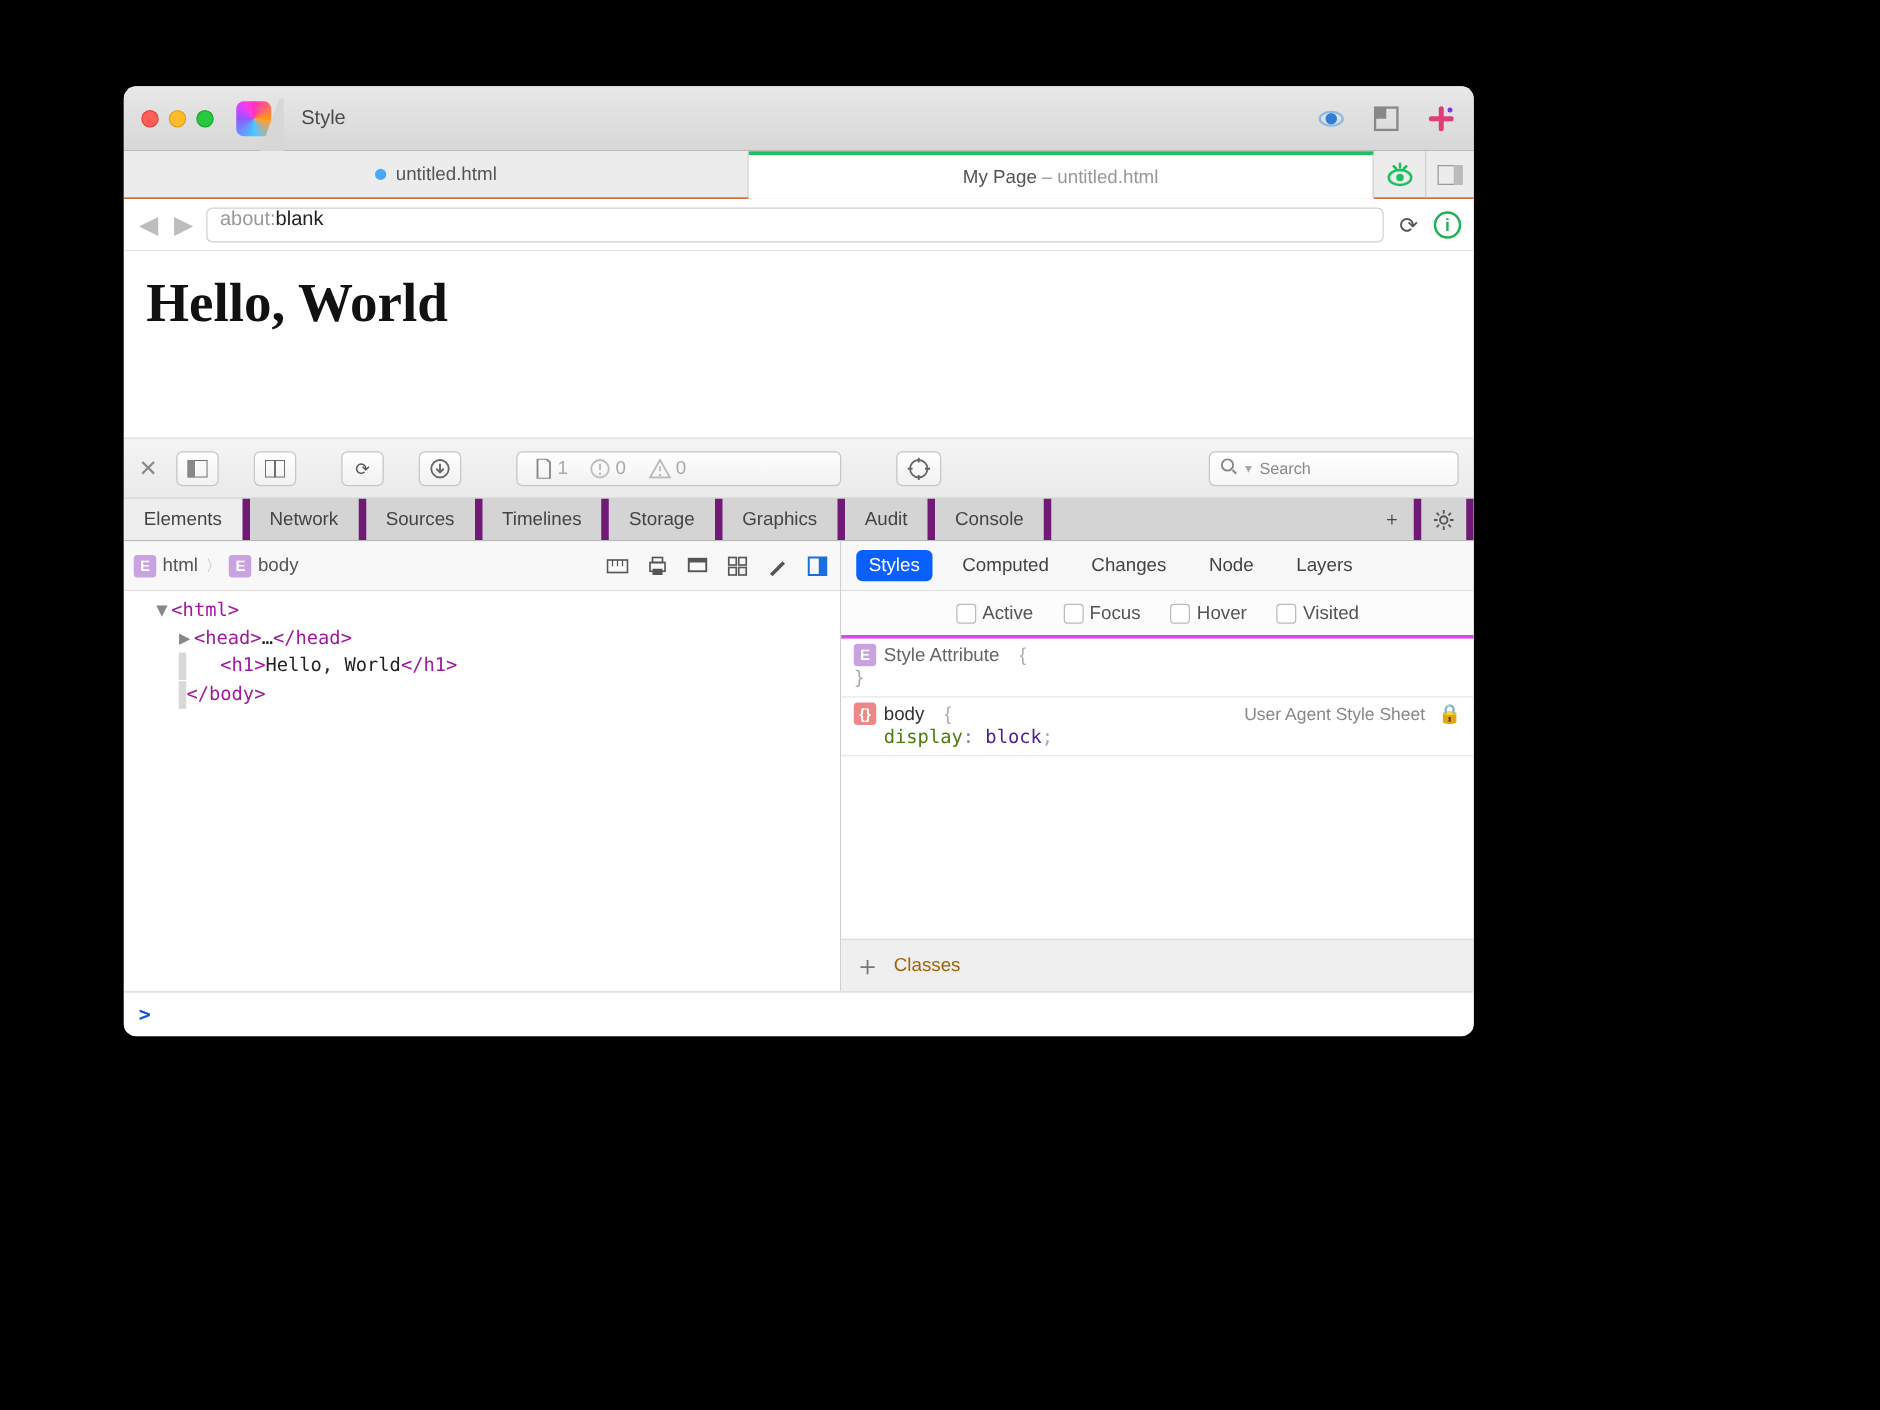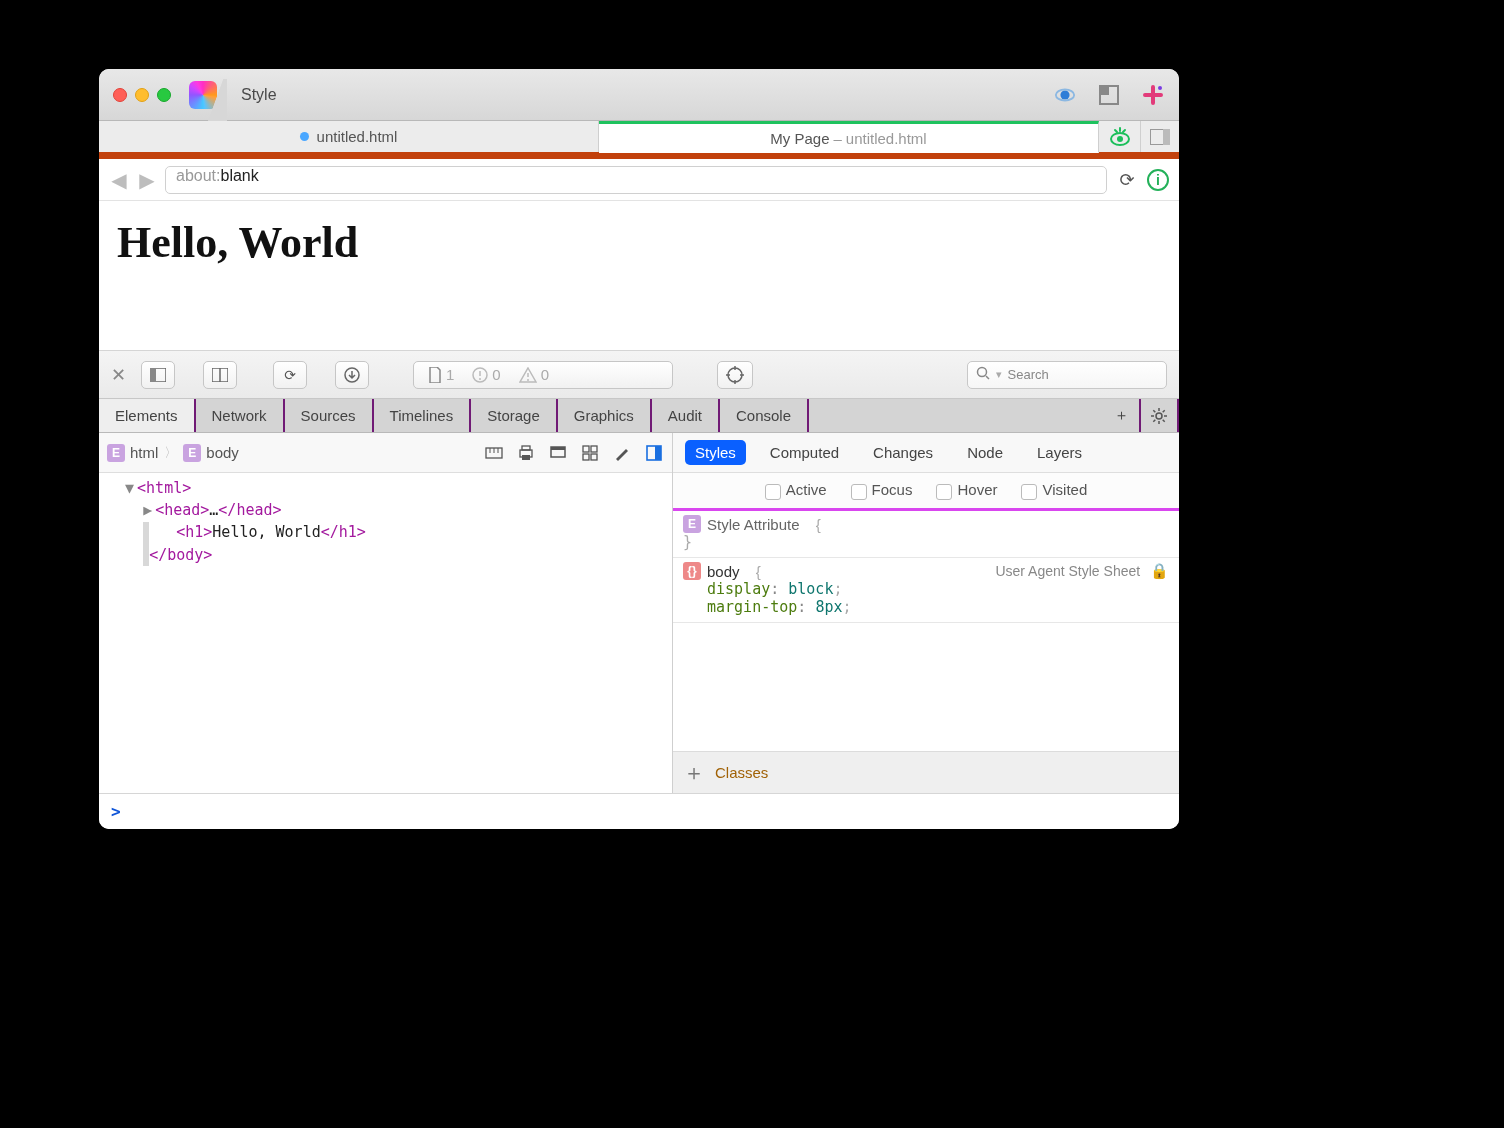--- a/index.html
+++ b/index.html
@@ -59,21 +59,21 @@
   }
   .toolbar-right {
     margin-left:auto; margin-right:14px; display:flex; gap:20px; align-items:center;
   }
   .tb-icon { width:24px; height:24px; display:flex; align-items:center; justify-content:center; cursor:pointer; }
 
   
   .doctabs {
     height: 38px;
     background: #ececec;
-    border-bottom: 7px solid #c2410c;
+    border-bottom: 1px solid #c2410c;
     display:flex;
     position:relative;
   }
   .doctab {
     flex:1;
     display:flex; align-items:center; justify-content:center;
     font-size:15px;
     color:#555;
     border-right:1px solid #cfcfcf;
     cursor:pointer;
@@ -159,21 +159,21 @@
   
   .devtabs {
     height:34px;
     background:#d4d4d4;
     border-bottom:1px solid #b9b9b9;
     display:flex;
   }
   .devtab{
     padding:0 16px; display:flex;align-items:center;
     font-size:15px;color:#444;
-    border-right:2px solid #701a75;
+    border-right:6px solid #701a75;
     cursor:pointer;
   }
   .devtab.active{ background:#eeeeee; }
   .devtab.icon{ padding:0 10px; }
 
   
   .split { flex:1; display:flex; min-height:0; }
   .left-pane{ width:574px; border-right:1px solid #cfcfcf; display:flex; flex-direction:column; }
   .right-pane{ flex:1; display:flex; flex-direction:column; }
 
@@ -243,21 +243,21 @@
     font-family: Menlo, Consolas, monospace; color:#444;
     position:relative;
   }
   .rule .header{ display:flex; align-items:center; gap:6px; color:#666; font-family:-apple-system,Arial,sans-serif;}
   .rule .ua{ margin-left:auto; color:#888; font-size:14px; }
   .rule .lock{ color:#999; }
   .rule .sel{ color:#333; }
   .prop{ padding-left:24px; }
   .pname{ color:#4d7c0f; }
   .pcolon{ color:#888; }
-  .pval{ color:#0f766e; }
+  .pval{ color:#4c1d95; }
   .psemi{ color:#aaa; }
   .brace{ color:#aaa; }
   .badge-e{
     width:18px;height:18px;border-radius:3px;background:#c9a3e0;color:#fff;
     font-size:12px;font-weight:bold;display:inline-flex;align-items:center;justify-content:center;
   }
   .badge-c{
     width:18px;height:18px;border-radius:3px;background:#e88;color:#fff;
     font-size:12px;font-weight:bold;display:inline-flex;align-items:center;justify-content:center;
   }
@@ -537,21 +537,20 @@
         </div>
         <div class="rule">
           <div class="header">
             <span class="badge-c">{}</span>
             <span class="sel">body</span>
             &nbsp;<span class="brace">{</span>
             <span class="ua">User Agent Style Sheet</span>
             <span class="lock">&nbsp;🔒</span>
           </div>
           <div class="prop"><span class="pname">display</span><span class="pcolon">: </span><span class="pval">block</span><span class="psemi">;</span></div>
-          <div class="prop"><span class="pname">margin-top</span><span class="pcolon">: </span><span class="pval">8px</span><span class="psemi">;</span></div>
         </div>
       </div>
       <div class="filterbar">
         <div class="addrule">＋</div>
         <div class="classes-btn">Classes</div>
       </div>
     </div>
   </div>
 
   <div class="console">

